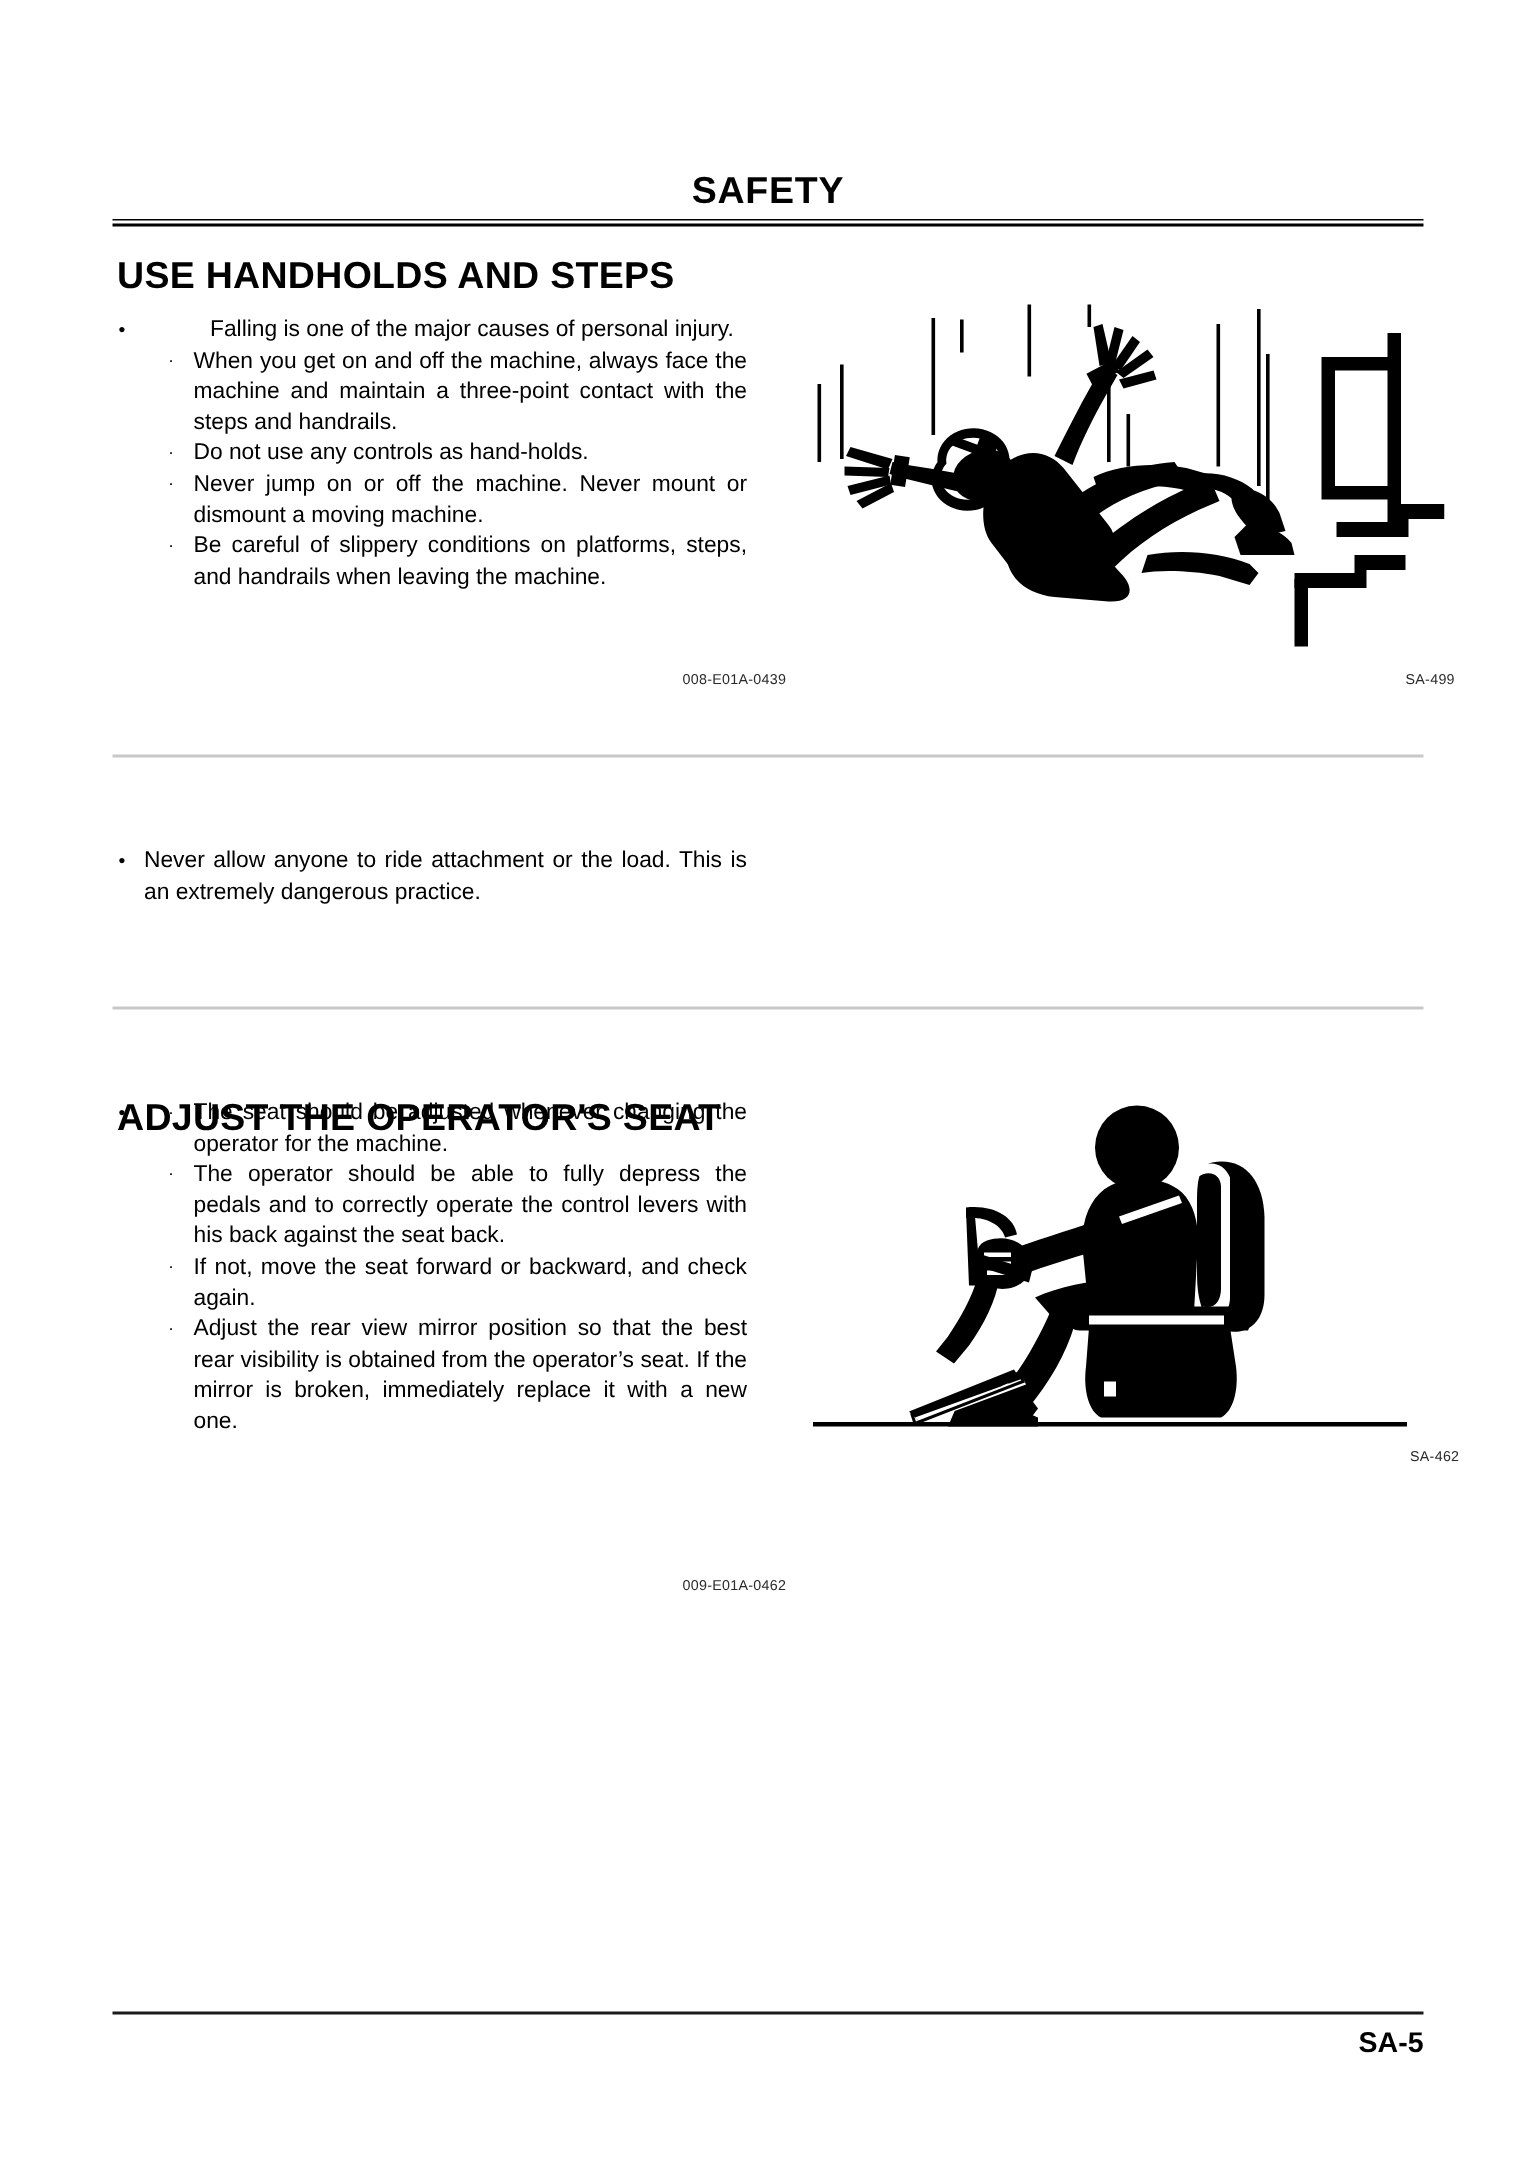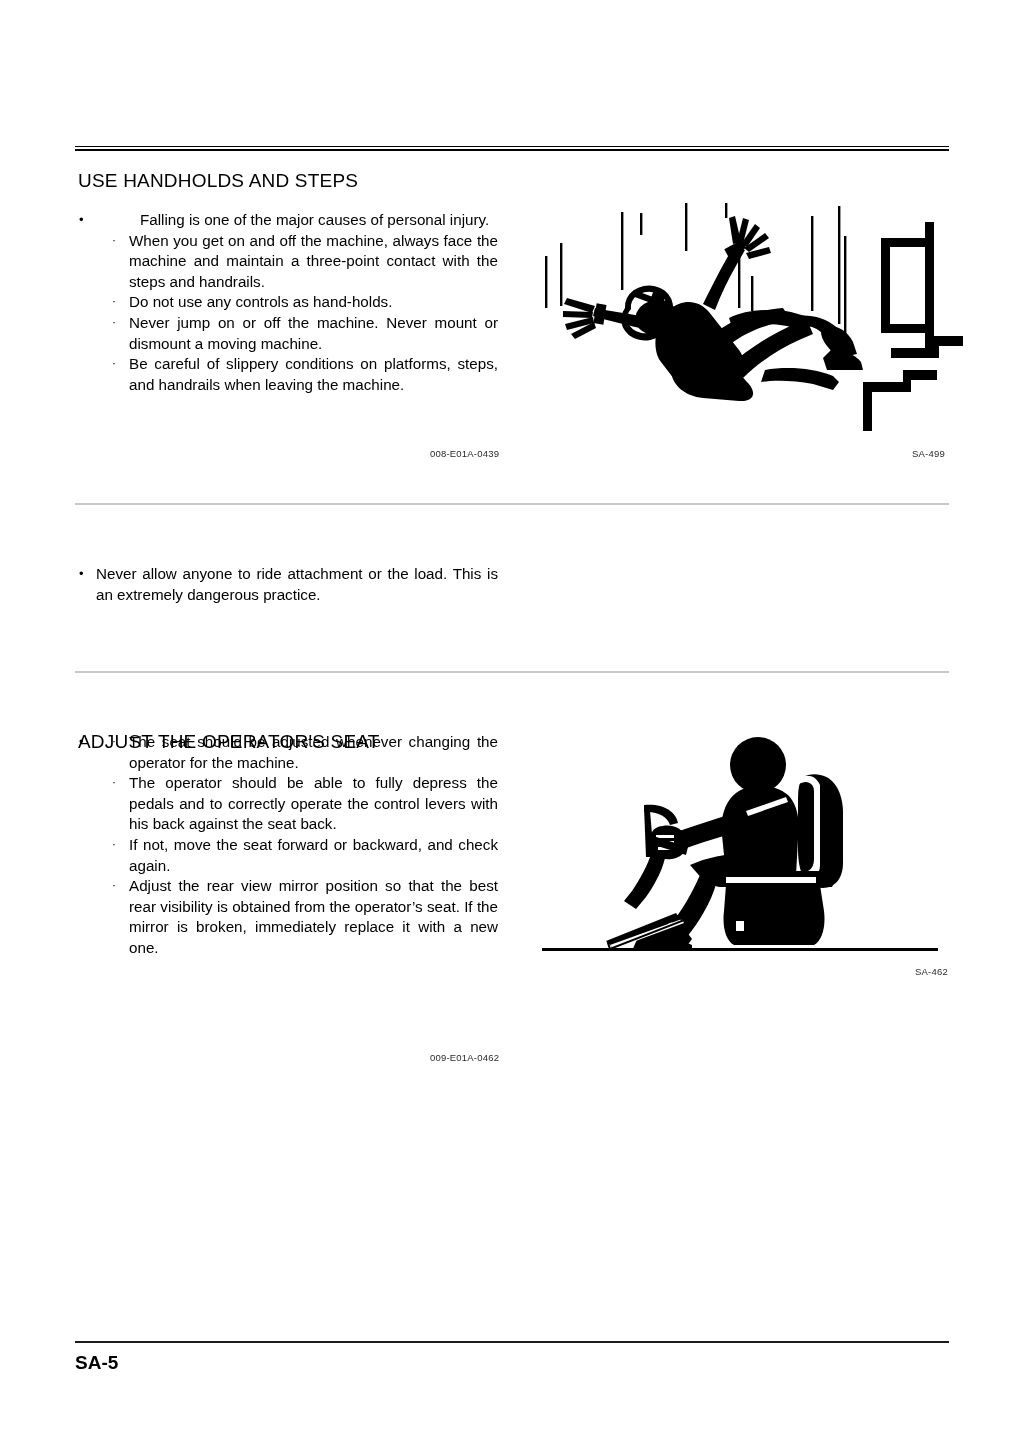--- a/index.html
+++ b/index.html
@@ -76,31 +76,31 @@
     top: 1341px;
     width: 874px;
     height: 2px;
     background: #1a1a1a;
   }
   .page-footer {
     position: absolute;
     left: 75px;
     top: 1352px;
     width: 874px;
-    text-align: left;
+    text-align: right;
     font-size: 19px;
     font-weight: bold;
   }
 
   
   .section-heading {
     position: absolute;
     left: 78px;
-    font-size: 19px;
-    font-weight: normal;
+    font-size: 25px;
+    font-weight: bold;
     letter-spacing: 0.2px;
     white-space: nowrap;
   }
   #heading-1 { top: 170px; }
   #heading-2 { top: 522px; }
   #heading-3 { top: 661px; margin-top: 40px; }
   #heading-3 { top: 691px; }
 
   
   .text-col {
@@ -162,39 +162,43 @@
     margin-left: 44px;
   }
 
   
   .ref-code {
     position: absolute;
     font-size: 9.5px;
     color: #2a2a2a;
     letter-spacing: 0.2px;
     white-space: nowrap;
+    margin-left: 25px;
   }
   #ref-left-1  { left: 430px; top: 448px; }
   #ref-right-1 { left: 912px; top: 448px; }
   #ref-left-2  { left: 430px; top: 1052px; }
   #ref-right-2 { left: 915px; top: 966px; }
 
   
   .figure {
     position: absolute;
   }
   #figure-1 { left: 533px; top: 200px; width: 430px; height: 235px; }
   #figure-2 { left: 540px; top: 715px; width: 410px; height: 240px; }
   .figure svg { display: block; }
 </style>
 </head>
 <body>
 
 <div class="page">
 
+  <div class="page-header">
+    <div class="title">SAFETY</div>
+  </div>
   <div class="header-rule">
     <div class="thin"></div>
     <div class="thick"></div>
   </div>
 
   <div class="section-heading" id="heading-1">USE HANDHOLDS AND STEPS</div>
 
   <div class="text-col" id="text-1">
     <ul class="bullets">
       <li class="bullet">

